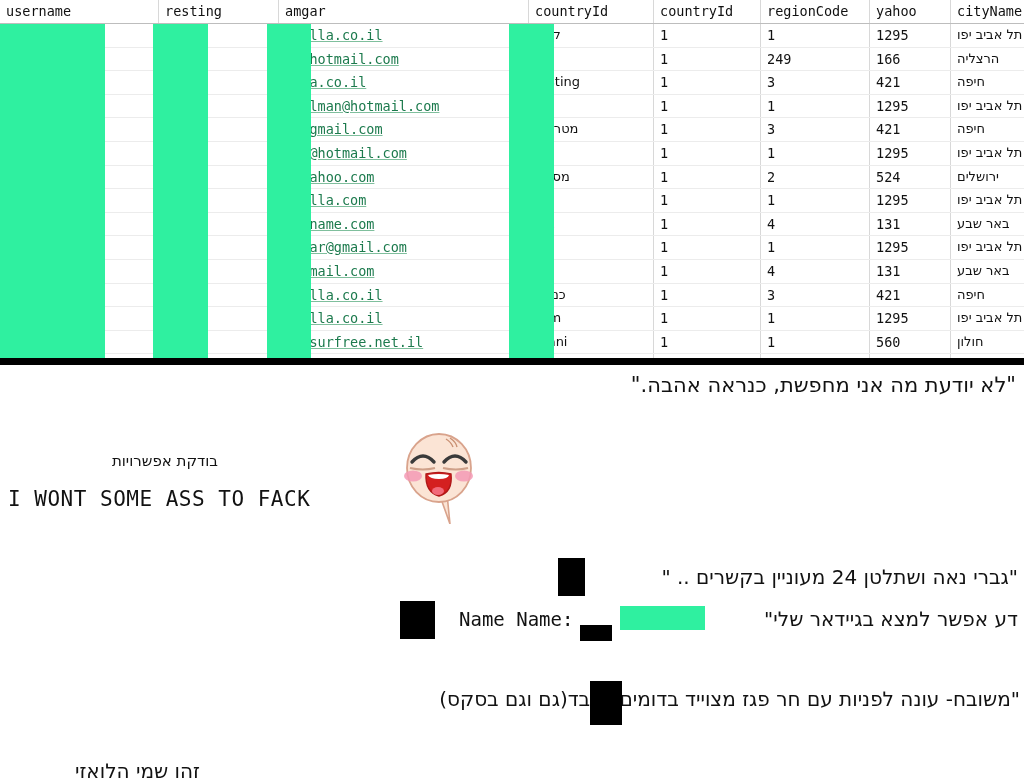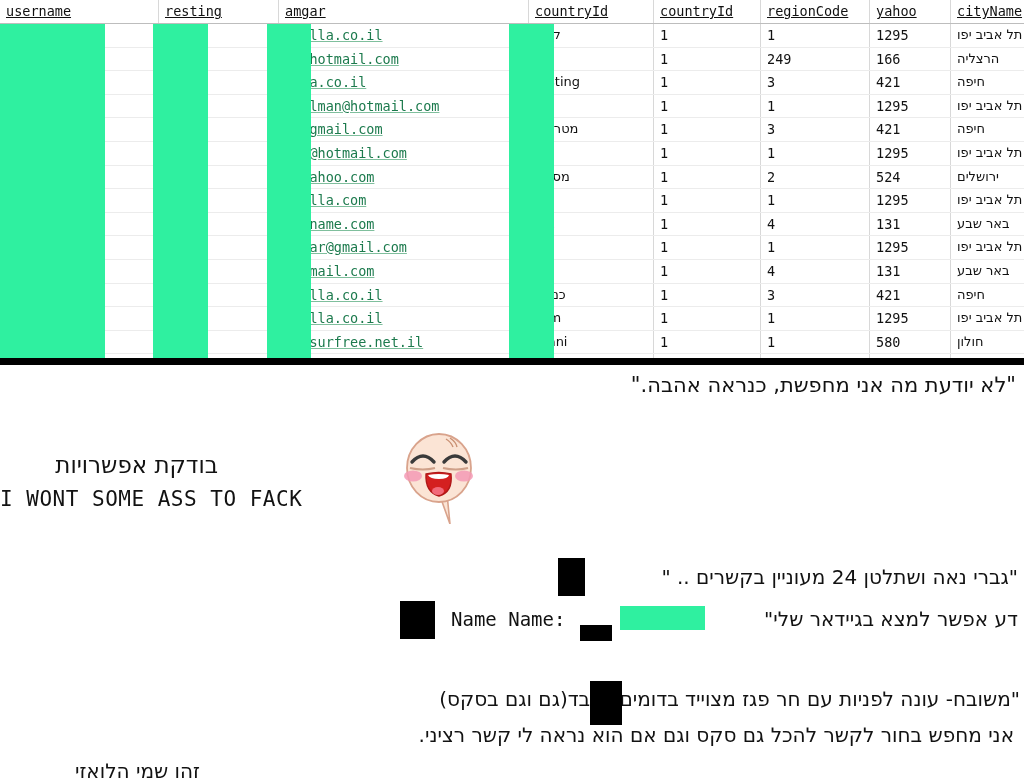--- a/index.html
+++ b/index.html
@@ -45,21 +45,20 @@
     white-space: nowrap;
     overflow: hidden;
     border-right: 1px solid #d8d8d8;
     border-bottom: 1px solid #ececec;
     font-weight: normal;
   }
   table.db-table th {
     border-bottom: 1px solid #bdbdbd;
     height: 23px;
     color: #101010;
-    text-decoration: underline;
   }
   td.col-email a.email-link,
   td.col-email span.email-link {
     color: #1c7a4d;
     text-decoration: underline;
     text-decoration-color: #7fbf9d;
   }
   td.hebrew-cell {
     font-family: "DejaVu Sans", sans-serif;
     direction: rtl;
@@ -117,20 +116,21 @@
   }
   .rtl {
     direction: rtl;
     unicode-bidi: bidi-override;
   }
   .heb {
     font-family: "DejaVu Sans", sans-serif;
   }
   .mono {
     font-family: "DejaVu Sans Mono", monospace;
+    padding-left: 8px;
   }
 
   
   #emoji-face {
     position: absolute;
     left: 398px;
     top: 428px;
     width: 82px;
     height: 96px;
     z-index: 4;
@@ -284,21 +284,21 @@
           <td class="col-city w-city">1295</td>
           <td class="col-cityname w-cityname hebrew-cell">תל אביב יפו</td>
         </tr>
         <tr>
           <td class="col-username w-username">mani</td>
           <td class="col-password w-password"></td>
           <td class="col-email w-email"><span class="email-link">by@surfree.net.il</span></td>
           <td class="col-member w-member hebrew-cell">mani</td>
           <td class="col-country w-country">1</td>
           <td class="col-region w-region">1</td>
-          <td class="col-city w-city">580</td>
+          <td class="col-city w-city">560</td>
           <td class="col-cityname w-cityname hebrew-cell">חולון</td>
         </tr>
         <tr>
           <td class="col-username w-username">id69</td>
           <td class="col-password w-password">4</td>
           <td class="col-email w-email"><span class="email-link">9@gmail.com</span></td>
           <td class="col-member w-member hebrew-cell">set</td>
           <td class="col-country w-country">1</td>
           <td class="col-region w-region">3</td>
           <td class="col-city w-city">421</td>
@@ -312,35 +312,34 @@
   <div class="redact-green" style="left:267px; top:24px; width:44px;  height:334px;"></div>
   <div class="redact-green" style="left:509px; top:24px; width:45px;  height:334px;"></div>
 </div>
 
 <div id="divider-bar"></div>
 
 <div id="profile-text-region">
 
   <div class="txt-line heb rtl" style="right:8px; top:8px; font-size:21px;">"לא יודעת מה אני מחפשת, כנראה אהבה."</div>
 
-  <div class="txt-line heb rtl" style="right:806px; top:87px; font-size:23px;">בודקת אפשרויות</div>
+  <div class="txt-line heb rtl" style="right:806px; top:87px; font-size:15px;">בודקת אפשרויות</div>
 
   <div class="txt-line mono" style="left:0px; top:122px; font-size:21px; letter-spacing:0.5px;">I WONT SOME ASS TO FACK</div>
 
 
   <div class="txt-line heb rtl" style="right:6px; top:200px; font-size:20px;">"גברי נאה ושתלטן 42 מעוניין בקשרים .. "</div>
 
   <div class="txt-line heb rtl" style="right:6px; top:242px; font-size:20px;">דע אפשר למצא בגיידאר שלי"</div>
 
   <div class="txt-line mono" style="left:451px; top:243px; font-size:19px;">Name Name:</div>
 
 
   <div class="txt-line heb rtl" style="right:4px; top:322px; font-size:20px;">"משובח- עונה לפניות עם חר פגז מצוייד בדומים בלבד(גם וגם בסקס)</div>
 
-  <div class="txt-line heb rtl" style="right:10px; top:358px; font-size:20px;">אני מחפש בחור לקשר להכל גם סקס וגם אם הוא נראה לי קשר רציני.</div>
 
   <div class="txt-line heb rtl" style="right:824px; top:394px; font-size:20px;">זהו שמי הלואזי</div>
 
   <div class="redact-black" style="left:558px; top:193px; width:27px; height:38px;"></div>
   <div class="redact-black" style="left:400px; top:236px; width:35px; height:38px;"></div>
   <div class="redact-black" style="left:580px; top:260px; width:32px; height:16px;"></div>
   <div class="redact-black" style="left:590px; top:316px; width:32px; height:44px;"></div>
 
   <div class="redact-green" style="left:620px; top:241px; width:85px; height:24px;"></div>
 </div>

